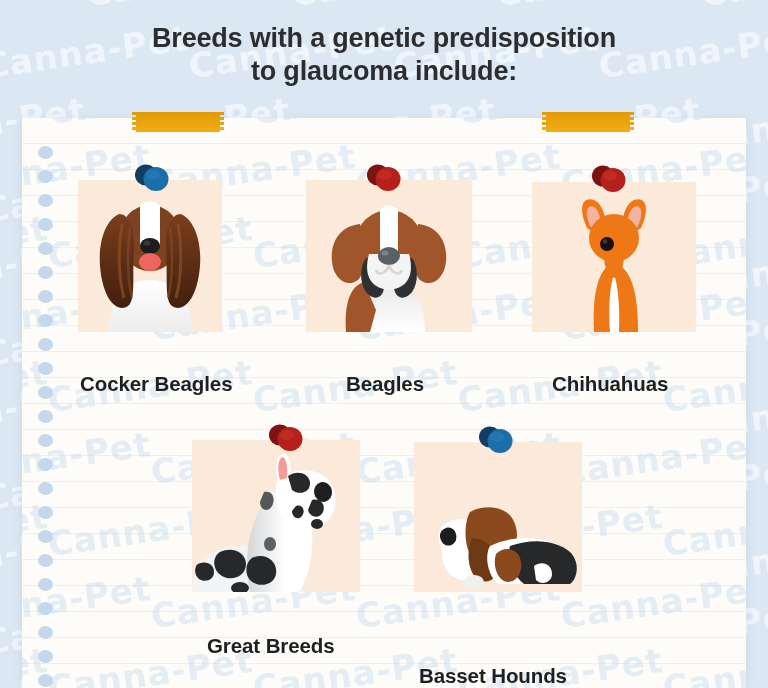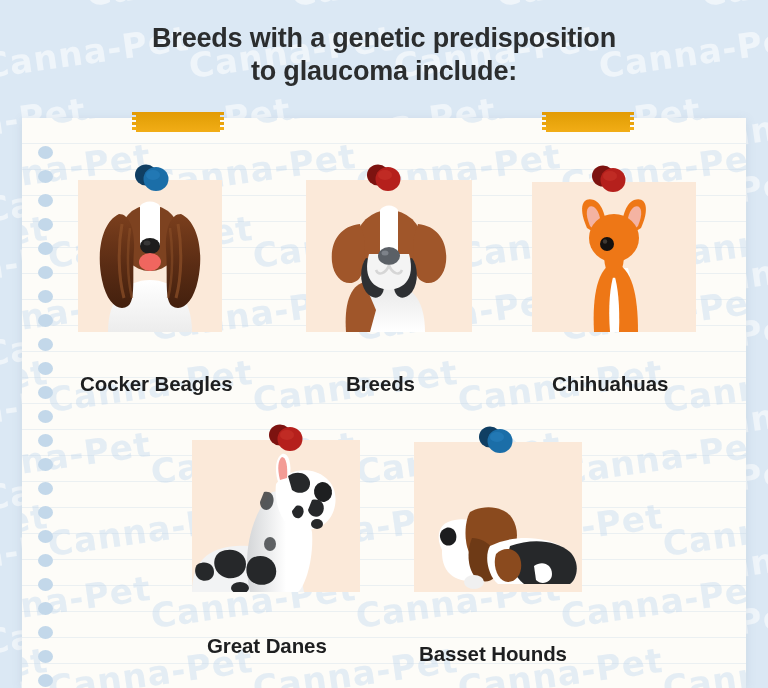--- a/index.html
+++ b/index.html
@@ -340,21 +340,21 @@
   </svg>
         </div>
       </div>
       <div class="pin" style="left: 363px; top: 163px;">
         <svg viewBox="0 0 42 32">
     <ellipse cx="15" cy="12" rx="11" ry="10.5" fill="#7d1310"></ellipse>
     <ellipse cx="25" cy="16" rx="12.5" ry="12" fill="#b5201c"></ellipse>
     <ellipse cx="22" cy="12" rx="7" ry="5" fill="#cf3a2e" opacity="0.45"></ellipse>
   </svg>
       </div>
-      <div class="caption" style="left: 346px; top: 372px;">Breeds</div>
+      <div class="caption" style="left: 346px; top: 372px;">Beagles</div>
       <div class="card" style="left: 532px; top: 182px; width: 164px; height: 150px;">
         <div class="photo">
           <svg viewBox="0 0 164 150" preserveAspectRatio="xMidYMax meet">
     <path d="M74 150 C70 120 70 100 74 86 L96 86 C101 104 103 126 100 150 Z" fill="#ffffff"></path>
     <path d="M62 150 C60 112 66 86 82 80 C100 86 106 112 106 150 Z" fill="#ee7716"></path>
     <path d="M78 150 C76 124 78 104 82 92 C86 104 88 124 87 150 Z" fill="#ffffff"></path>
     <path d="M55 46 C46 26 50 14 62 18 C72 22 76 42 74 58 Z" fill="#ee7716"></path>
     <path d="M58 44 C52 30 55 22 62 25 C68 29 70 42 69 54 Z" fill="#f4b3a2"></path>
     <path d="M109 46 C118 26 114 14 102 18 C92 22 88 42 90 58 Z" fill="#ee7716"></path>
     <path d="M106 44 C112 30 109 22 102 25 C96 29 94 42 95 54 Z" fill="#f4b3a2"></path>
@@ -401,21 +401,21 @@
   </svg>
         </div>
       </div>
       <div class="pin" style="left: 265px; top: 423px;">
         <svg viewBox="0 0 42 32">
     <ellipse cx="15" cy="12" rx="11" ry="10.5" fill="#7d1310"></ellipse>
     <ellipse cx="25" cy="16" rx="12.5" ry="12" fill="#b5201c"></ellipse>
     <ellipse cx="22" cy="12" rx="7" ry="5" fill="#cf3a2e" opacity="0.45"></ellipse>
   </svg>
       </div>
-      <div class="caption" style="left: 207px; top: 634px;">Great Danes</div>
+      <div class="caption" style="left: 207px; top: 634px;">Great Breeds</div>
       <div class="card" style="left: 414px; top: 442px; width: 168px; height: 150px;">
         <div class="photo">
           <svg viewBox="0 0 168 150" preserveAspectRatio="xMidYMax meet">
     <path d="M28 108 C22 96 24 84 34 80 C48 74 64 78 72 88 C82 100 84 118 76 130 C68 142 44 142 34 130 C28 122 28 114 28 108 Z" fill="#ffffff"></path>
     <path d="M56 70 C70 62 90 64 98 76 C106 88 104 106 94 116 C84 126 64 124 56 112 C50 102 50 80 56 70 Z" fill="#8a4a1e"></path>
     <path d="M58 96 C52 110 54 128 62 136 C72 144 84 138 84 124 C84 110 74 96 58 96 Z" fill="#6e3a16"></path>
     <path d="M76 104 C100 92 132 94 150 106 C164 116 166 134 156 142 L84 142 C74 134 70 114 76 104 Z" fill="#ffffff"></path>
     <path d="M96 104 C118 96 142 98 156 110 C166 120 164 136 156 142 L110 142 C98 132 92 116 96 104 Z" fill="#26282a"></path>
     <path d="M82 112 C90 104 102 106 106 116 C110 128 104 140 94 140 C84 140 78 124 82 112 Z" fill="#8a4a1e"></path>
     <path d="M120 124 C128 118 138 122 138 132 C138 140 128 144 122 138 Z" fill="#ffffff"></path>
@@ -424,16 +424,16 @@
   </svg>
         </div>
       </div>
       <div class="pin" style="left: 475px; top: 425px;">
         <svg viewBox="0 0 42 32">
     <ellipse cx="15" cy="12" rx="11" ry="10.5" fill="#103f63"></ellipse>
     <ellipse cx="25" cy="16" rx="12.5" ry="12" fill="#1b6ea8"></ellipse>
     <ellipse cx="22" cy="12" rx="7" ry="5" fill="#2d86c4" opacity="0.45"></ellipse>
   </svg>
       </div>
-      <div class="caption" style="left: 419px; top: 642px;">Basset Hounds</div>
+      <div class="caption" style="left: 419px; top: 664px;">Basset Hounds</div>
     </div>
 
 </div>
 
 </body></html>

